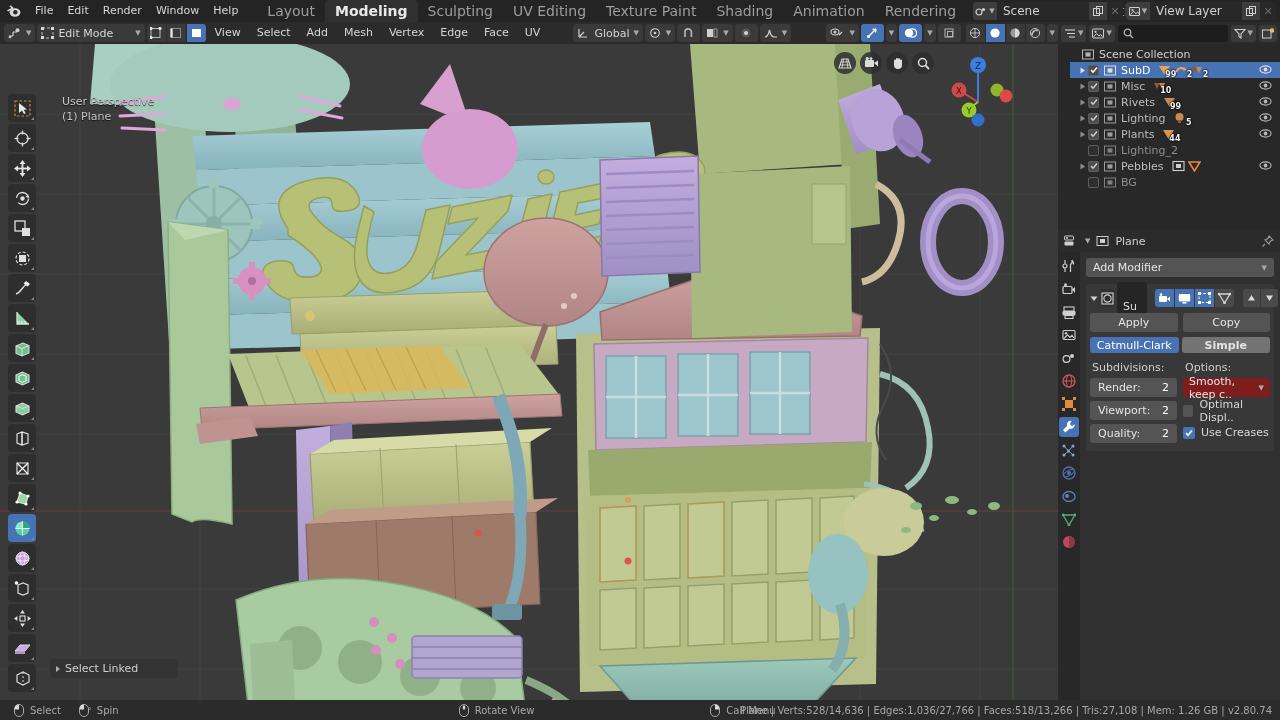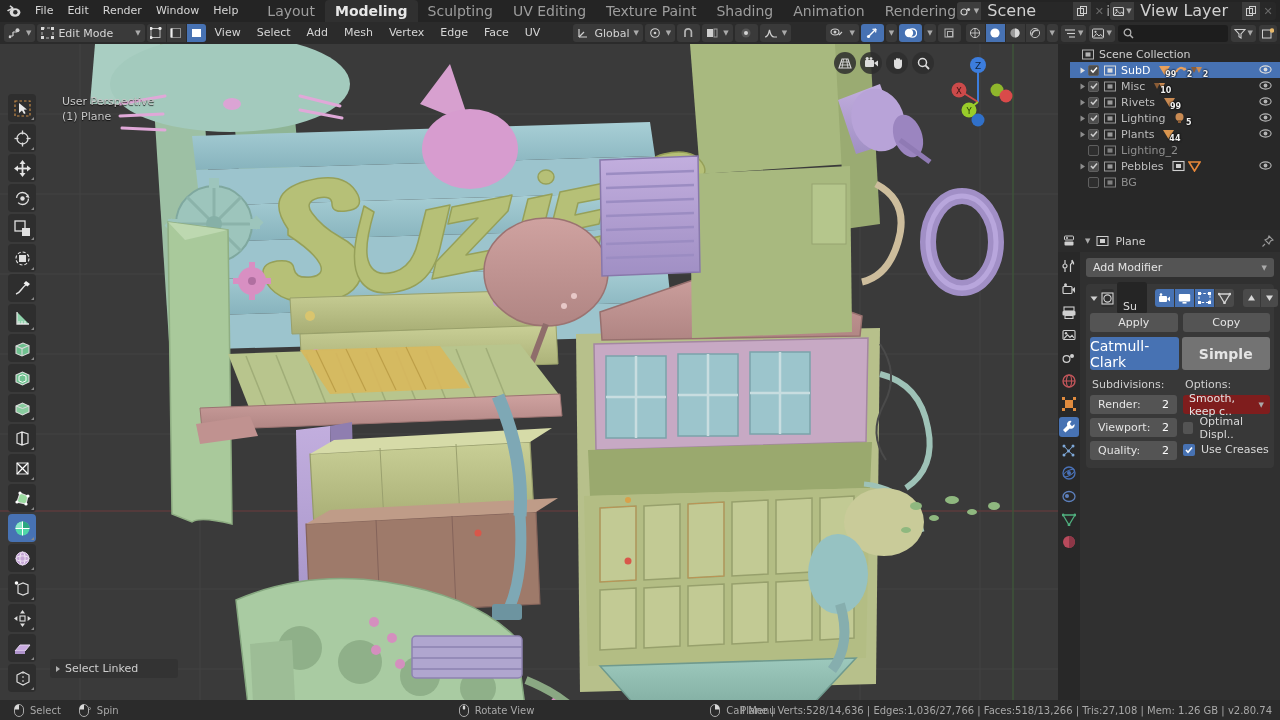--- a/index.html
+++ b/index.html
@@ -24,21 +24,21 @@
     padding: 0 10px; height:22px; line-height:23px; font-size:14px; color:#9d9d9d;
     border-radius: 4px 4px 0 0;
   }
   .tab.active { background:#303030; color:#e8e8e8; font-weight:bold; }
   .tab-plus { padding:0 8px; color:#9d9d9d; line-height:22px; }
   .topbar-right { position:absolute; right:4px; top:2px; display:flex; align-items:center; gap:3px; height:18px; }
   .scene-field {
     display:flex; align-items:center; height:18px; background:#282828; border-radius:3px; overflow:hidden;
   }
   .sf-icon { width:24px; height:18px; background:#3d3d3d; display:flex; align-items:center; justify-content:center; gap:1px; }
-  .sf-name { padding:0 14px 0 6px; min-width:92px; height:18px; line-height:18px; background:#282828; color:#d0d0d0; font-size:16px; }
+  .sf-name { padding:0 14px 0 6px; min-width:92px; height:18px; line-height:18px; background:#282828; color:#d0d0d0; font-size:12px; }
   .sf-btn { width:18px; height:18px; background:#3d3d3d; display:flex; align-items:center; justify-content:center; }
   .sf-x { width:16px; height:18px; display:flex; align-items:center; justify-content:center; color:#6a6a6a; }
 
   
   .vp-header {
     position:absolute; left:0; top:22px; width:1058px; height:22px;
     background:#2b2b2b; display:flex; align-items:center; padding-left:4px; gap:2px;
   }
   .hbtn { height:18px; display:flex; align-items:center; justify-content:center; background:#3a3a3a; border-radius:3px; padding:0 5px; color:#d0d0d0; font-size:11px; }
   .hdrop { display:flex; align-items:center; height:18px; background:#3a3a3a; border-radius:3px; padding:0 4px; gap:4px; }
@@ -124,21 +124,21 @@
   .mt:last-child { border-radius:0 3px 3px 0; }
   .mh-arrows { display:flex; gap:1px; margin-left:6px; }
   .ma { width:17px; height:18px; background:#4a4a4a; display:flex; align-items:center; justify-content:center; }
   .ma:first-child { border-radius:3px 0 0 3px; }
   .ma:last-child { border-radius:0 3px 3px 0; }
 
   .row2 { display:flex; gap:5px; margin-top:5px; }
   .btn-flat { flex:1; height:19px; background:#545454; border-radius:3px; display:flex; align-items:center; justify-content:center;
     font-size:11px; color:#e4e4e4; }
   .seg2 { display:flex; gap:3px; margin-top:5px; }
-  .seg2 > div { flex:1; height:33px; border-radius:3px; display:flex; align-items:center; justify-content:center; font-size:14px; }
+  .seg2 > div { flex:1; height:16px; border-radius:3px; display:flex; align-items:center; justify-content:center; font-size:11px; }
   .seg2 .on { background:#4772b3; color:#fff; }
   .seg2 .off { background:#737373; color:#e4e4e4;font-weight:bold; }
 
   .cols { display:flex; gap:6px; margin-top:8px; }
   .col { flex:1; }
   .col-title { font-size:11px; color:#cfcfcf; margin-bottom:4px; padding-left:2px; }
   .field { height:19px; background:#545454; border-radius:3px; display:flex; align-items:center;
     justify-content:space-between; padding:0 8px; font-size:11px; color:#e4e4e4; margin-bottom:4px; }
   .field .val { color:#ffffff; }
   .dropdown { height:19px; background:#7f1d1d; border-radius:3px; display:flex; align-items:center;

